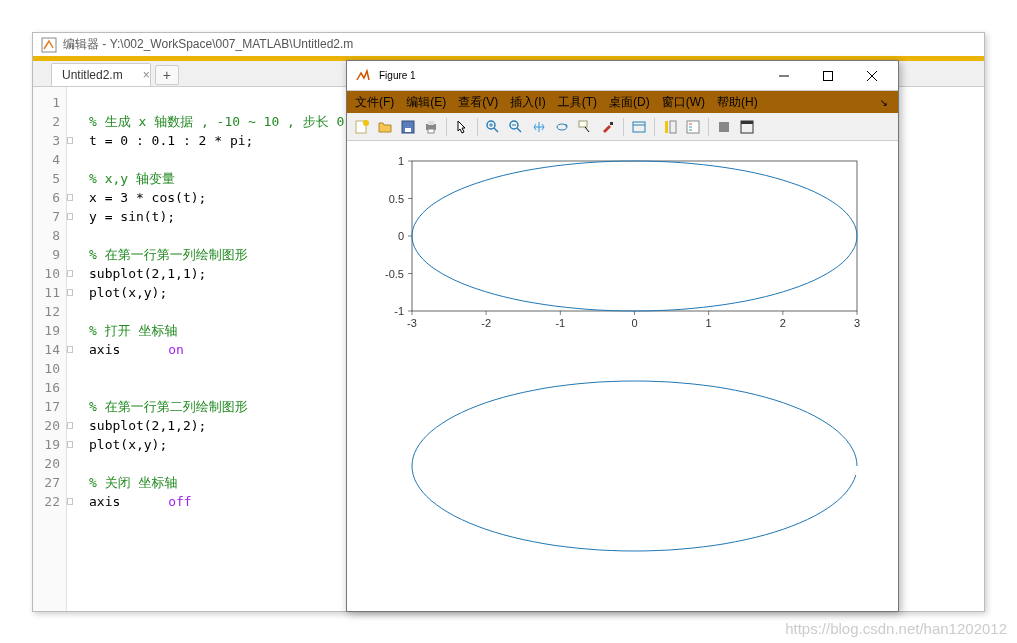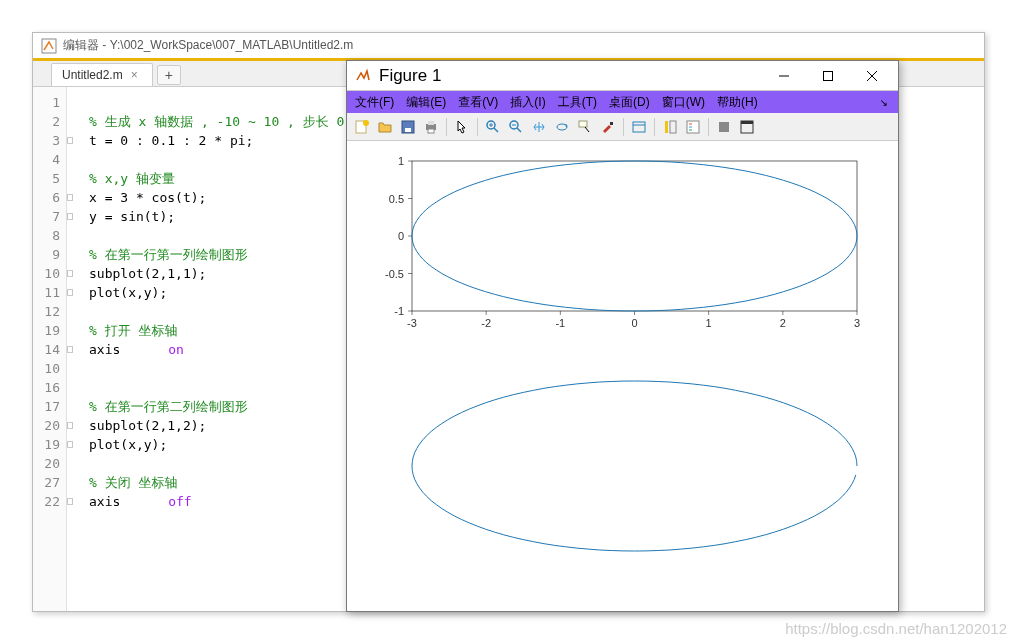--- a/index.html
+++ b/index.html
@@ -1,44 +1,44 @@
 <!DOCTYPE html>
 <html><head>
 <meta charset="utf-8">
 <style>
 * { box-sizing: border-box; margin: 0; padding: 0; }
 body { font-family: "Microsoft YaHei", "Segoe UI", sans-serif; font-size: 12px; background: #fff; width: 1017px; height: 643px; position: relative; overflow: hidden; }
 
 .editor-window { position: absolute; left: 32px; top: 32px; width: 953px; height: 580px; border: 1px solid #bbb; background: #fff; box-shadow: 2px 2px 6px rgba(0,0,0,0.2); }
 
-.editor-titlebar { height: 28px; background: #fff; display: flex; align-items: center; padding: 0 8px; border-bottom: 3px solid #eab308; color: #555; }
+.editor-titlebar { height: 28px; background: #fff; display: flex; align-items: center; padding: 0 8px; border-bottom: 5px solid #eab308; color: #555; }
 .editor-titlebar .icon { width: 16px; height: 16px; margin-right: 6px; }
 
 .tab-strip { height: 26px; background: #f0f0f0; border-bottom: 1px solid #ccc; display: flex; align-items: flex-end; padding-left: 18px; }
-.tab { padding: 4px 14px 4px 10px; background: #fff; border: 1px solid #ccc; border-bottom: none; border-radius: 2px 2px 0 0; font-size: 12px; display: flex; align-items: center; gap: 8px; color: #333; justify-content: center; }
+.tab { padding: 4px 0 4px 10px; background: #fff; border: 1px solid #ccc; border-bottom: none; border-radius: 2px 2px 0 0; font-size: 12px; display: flex; align-items: center; gap: 20px; color: #333; justify-content: center; }
 .tab-close { color: #888; font-size: 12px; }
 .tab-plus { width: 24px; height: 20px; border: 1px solid #ccc; background: #f8f8f8; border-radius: 2px; margin-left: 4px; display: flex; align-items: center; justify-content: center; color: #555; font-size: 14px; margin-bottom: 1px; }
 
 .code-area { display: flex; height: calc(100% - 54px); }
 .gutter { width: 34px; border-right: 1px solid #e0e0e0; text-align: right; padding: 6px 6px 0 0; color: #888; font-family: Consolas, monospace; font-size: 13px; line-height: 19px; background: #fafafa; }
 .gutter div { height: 19px; }
 .gutter .dash { position: relative; }
 .gutter .dash::after { content: '□'; position: absolute; right: -13px; top: -1px; font-size: 10px; color: #999; }
 .code { flex: 1; padding: 6px 0 0 22px; font-family: Consolas, monospace; font-size: 13px; line-height: 19px; color: #000; white-space: pre; }
 .cm { color: #228B22; }
 .str { color: #A020F0; margin-left: 40px; }
 
 .figure-window { position: absolute; left: 346px; top: 60px; width: 553px; height: 552px; background: #f0f0f0; border: 1px solid #777; box-shadow: 2px 2px 8px rgba(0,0,0,0.3); }
 .fig-titlebar { height: 30px; background: #fff; display: flex; align-items: center; padding: 0 4px 0 8px; border-bottom: 1px solid #ccc; }
 .fig-titlebar .app-icon { width: 16px; height: 16px; margin-right: 8px; }
-.fig-title { flex: 1; font-size: 17px; color: #000; }
+.fig-title { flex: 1; font-size: 10px; color: #000; }
 .win-btn { width: 44px; height: 28px; display: flex; align-items: center; justify-content: center; color: #333; }
 .win-btn svg { width: 10px; height: 10px; }
 
-.fig-menubar { height: 22px; background: #8b5cf6; display: flex; align-items: center; padding: 0 2px; font-size: 12px; color: #000; }
+.fig-menubar { height: 22px; background: #a16207; display: flex; align-items: center; padding: 0 2px; font-size: 12px; color: #000; }
 .fig-menubar span { padding: 2px 6px; }
 .fig-menubar .arrow { margin-left: auto; padding-right: 8px; font-size: 10px; }
 
 .fig-toolbar { height: 28px; background: #f0f0f0; border-bottom: 1px solid #ccc; display: flex; align-items: center; padding: 0 4px; gap: 1px; }
 .tbtn { width: 22px; height: 22px; display: flex; align-items: center; justify-content: center; border: 1px solid transparent; }
 .tsep { width: 1px; height: 18px; background: #ccc; margin: 0 3px; }
 
 .fig-canvas { background: #fff; margin: 0; width: 100%; height: calc(100% - 80px); position: relative; }
 
 .watermark { position: absolute; right: 10px; bottom: 6px; color: #ccc; font-size: 15px; font-family: sans-serif; text-align: center; }

